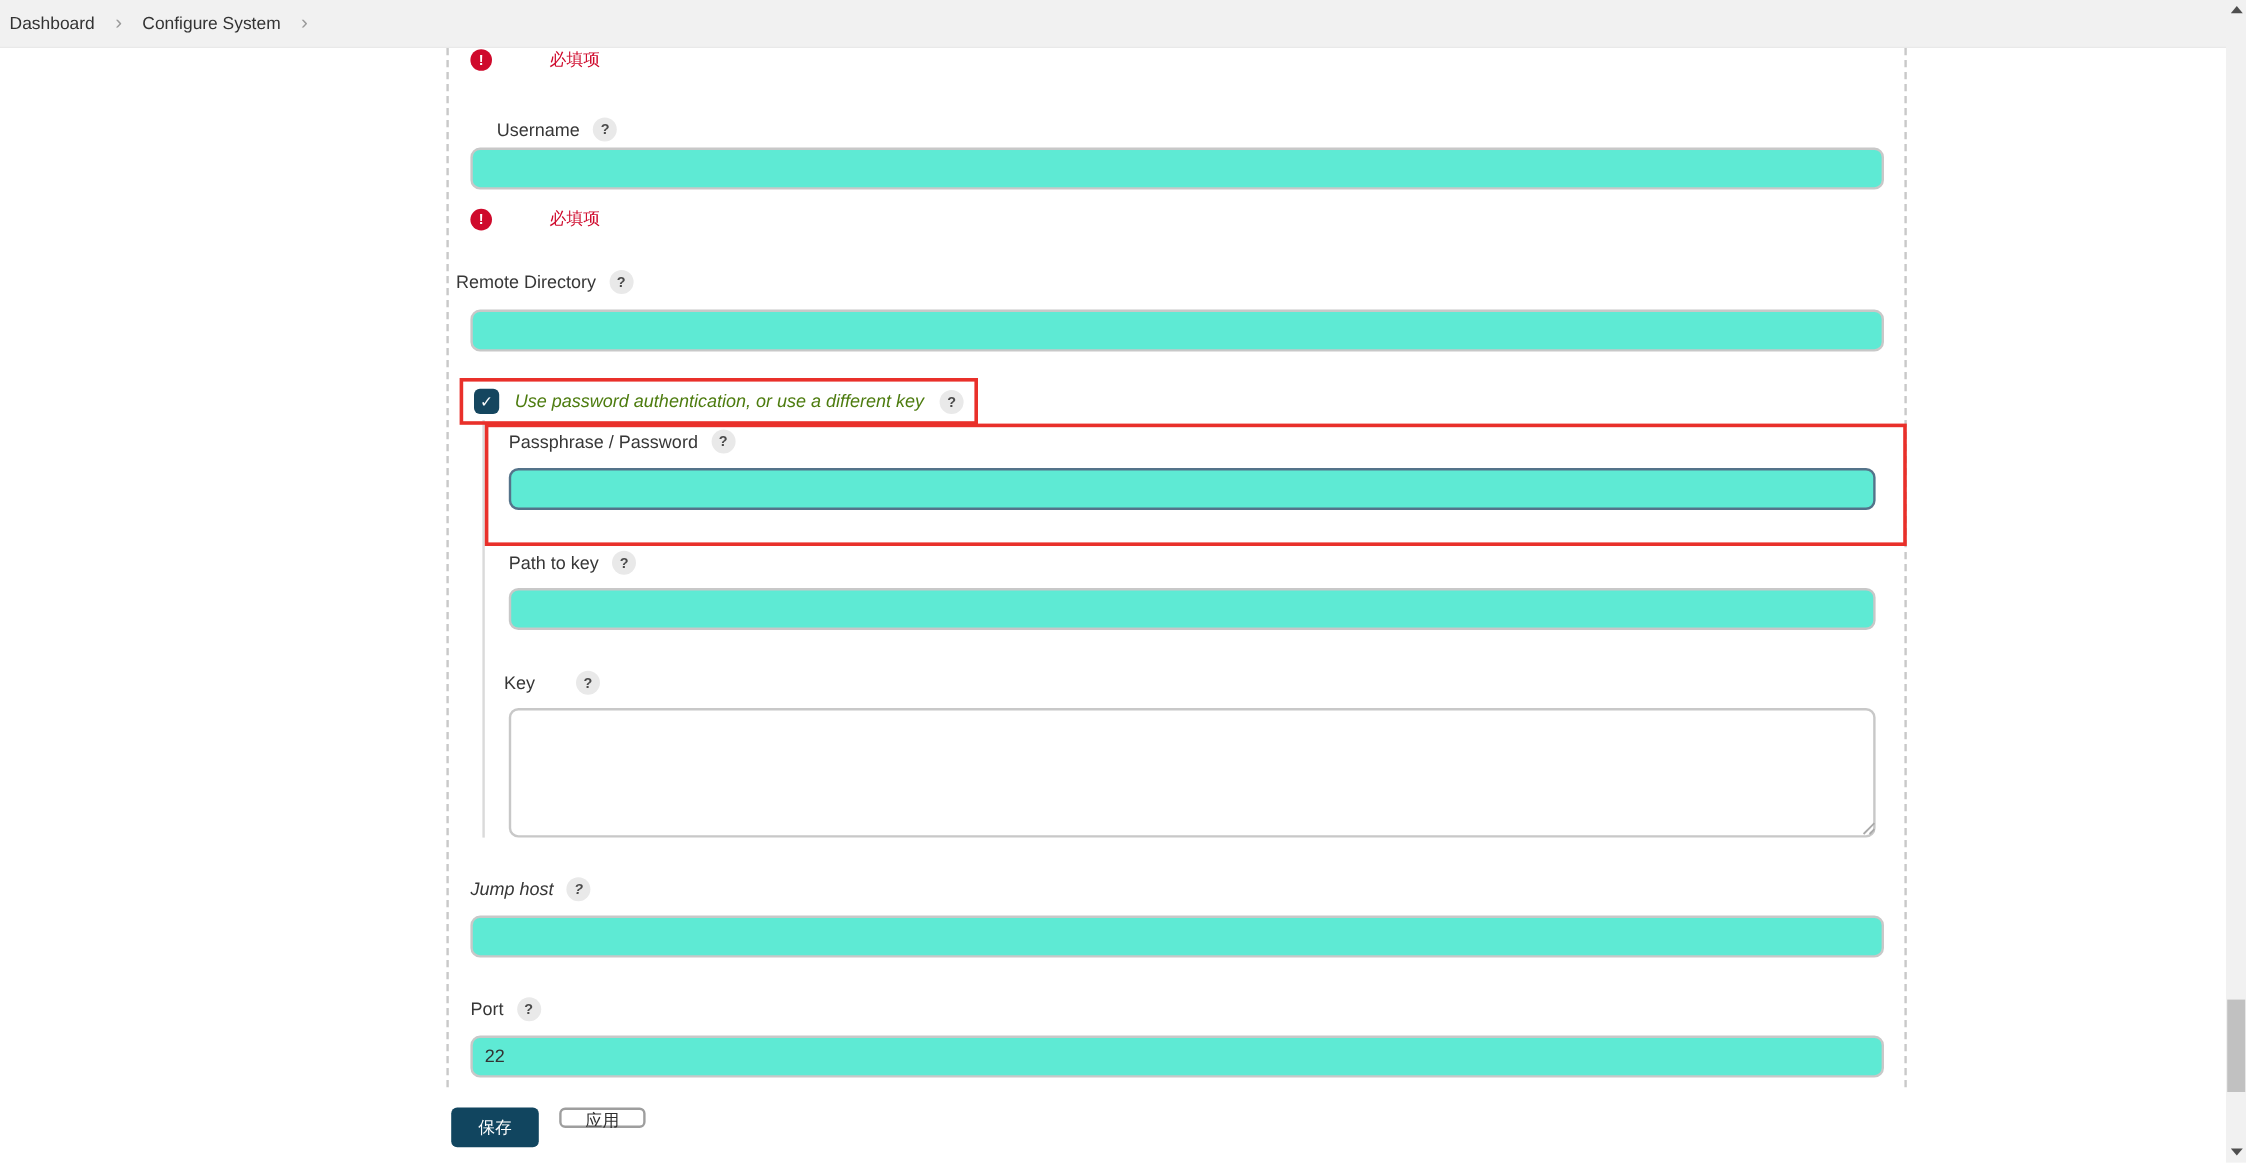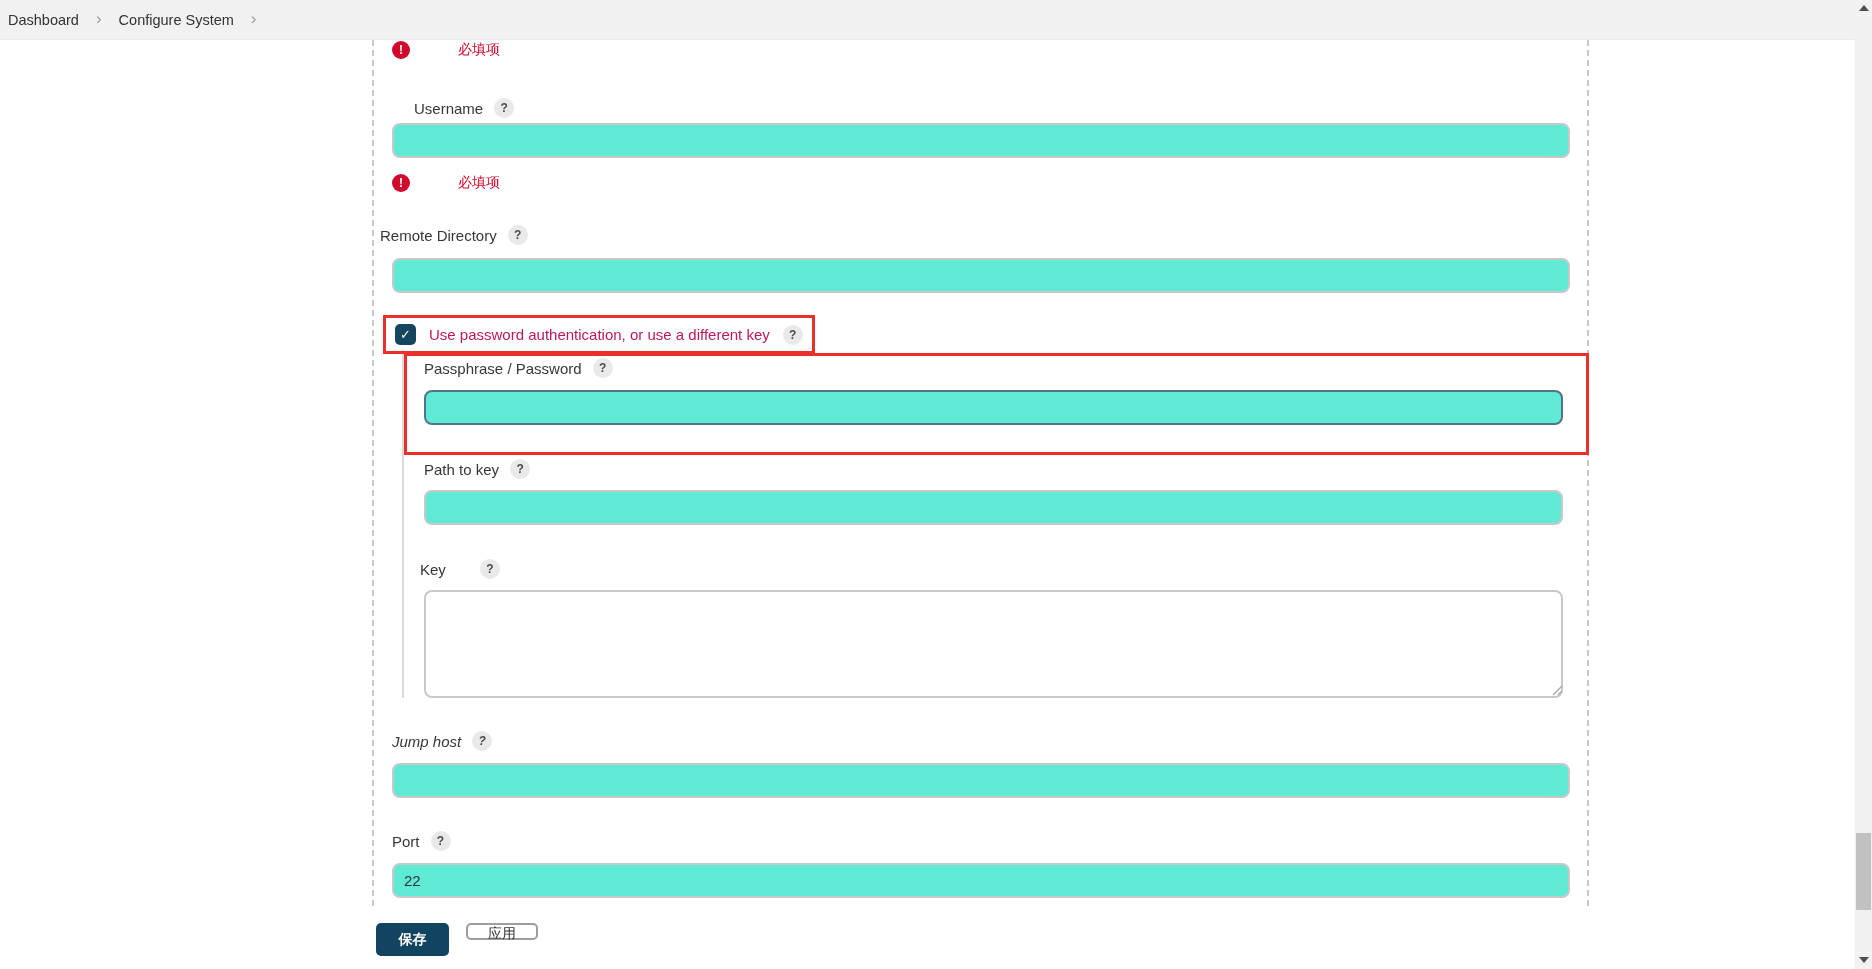--- a/index.html
+++ b/index.html
@@ -95,28 +95,28 @@
   .redbox-passphrase { left: 404px; top: 353px; width: 1185px; height: 102px; }
 
   
   .checkbox-row { position: absolute; left: 395px; top: 324px; display: flex; align-items: center; gap: 13px; }
   .checkbox {
     width: 21px; height: 21px; border-radius: 5px;
     background: #15465f; color: #ffffff;
     display: flex; align-items: center; justify-content: center;
     font-size: 13px; font-weight: 700; cursor: pointer; flex: 0 0 auto;
   }
-  .checkbox-label { font-size: 15px; color: #be185d; white-space: nowrap; }
+  .checkbox-label { font-size: 15px; color: #4d7c0f; white-space: nowrap; font-style: italic; }
 
   
   .btn-save {
     position: absolute; left: 376px; top: 923px; width: 73px; height: 33px;
     background: #11455f; color: #ffffff;
     border: none; border-radius: 5px;
-    font-size: 14px; font-weight: 700; cursor: pointer;
+    font-size: 14px; font-weight: 400; cursor: pointer;
     font-family: "Liberation Sans", "DejaVu Sans", sans-serif;
   }
   .btn-apply {
     position: absolute; left: 466px; top: 923px; width: 72px; height: 17px;
     background: #ffffff; color: #2f2f2f;
     border: 2px solid #9e9e9e; border-radius: 5px;
     font-size: 14px; cursor: pointer;
     font-family: "Liberation Sans", "DejaVu Sans", sans-serif;
   }
 </style>

